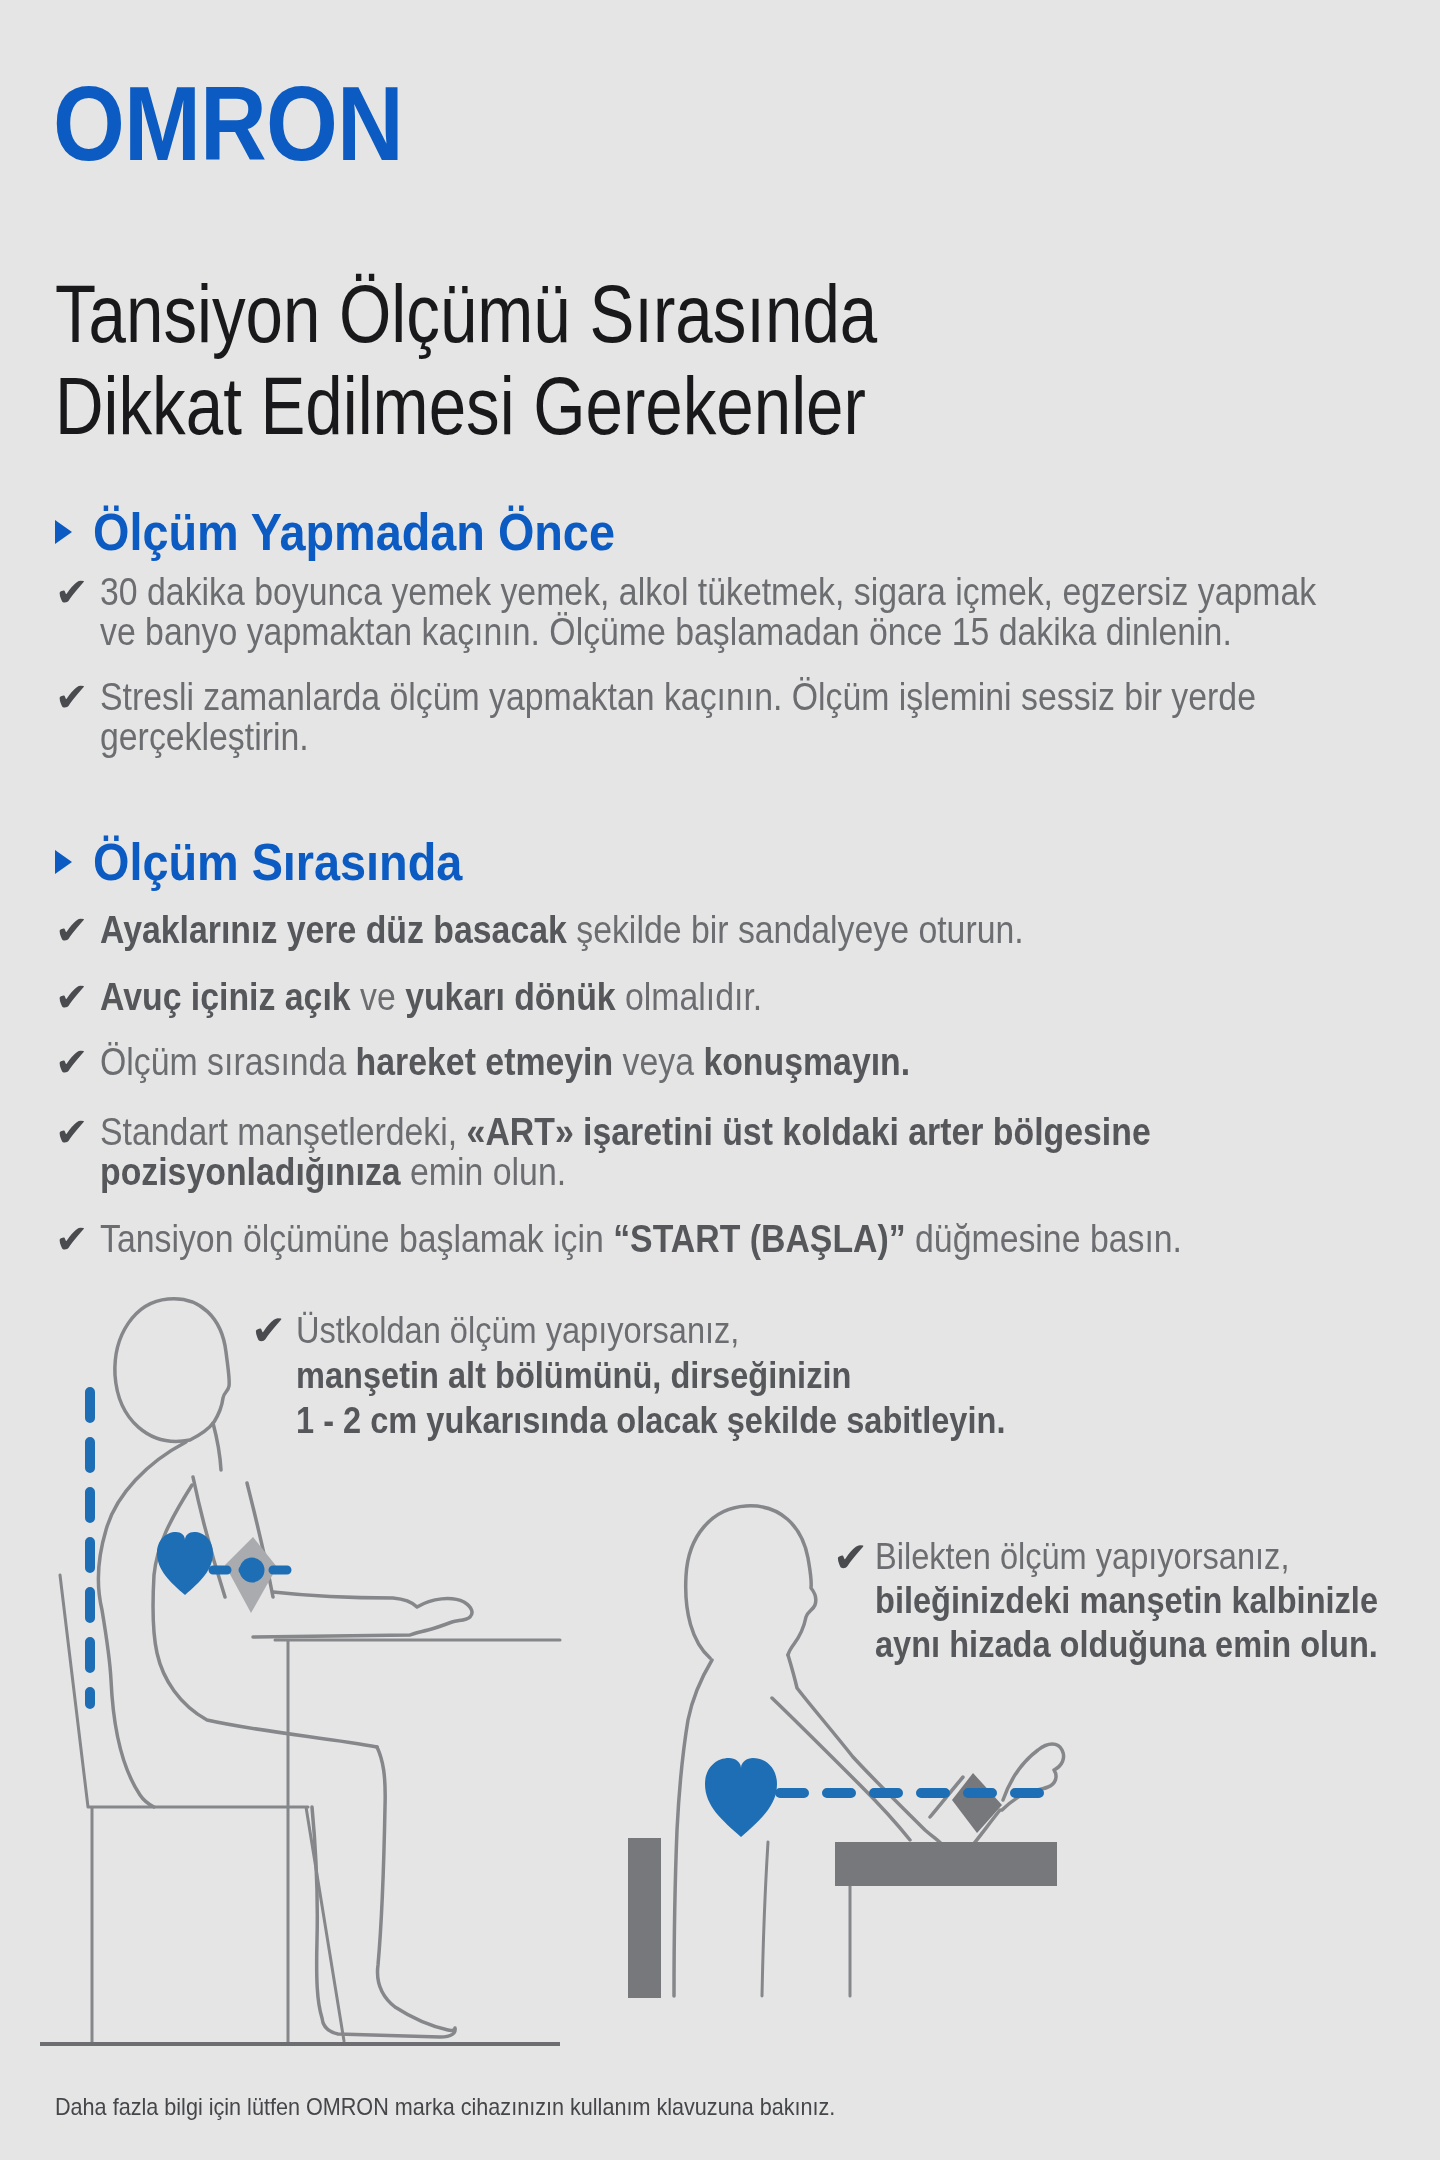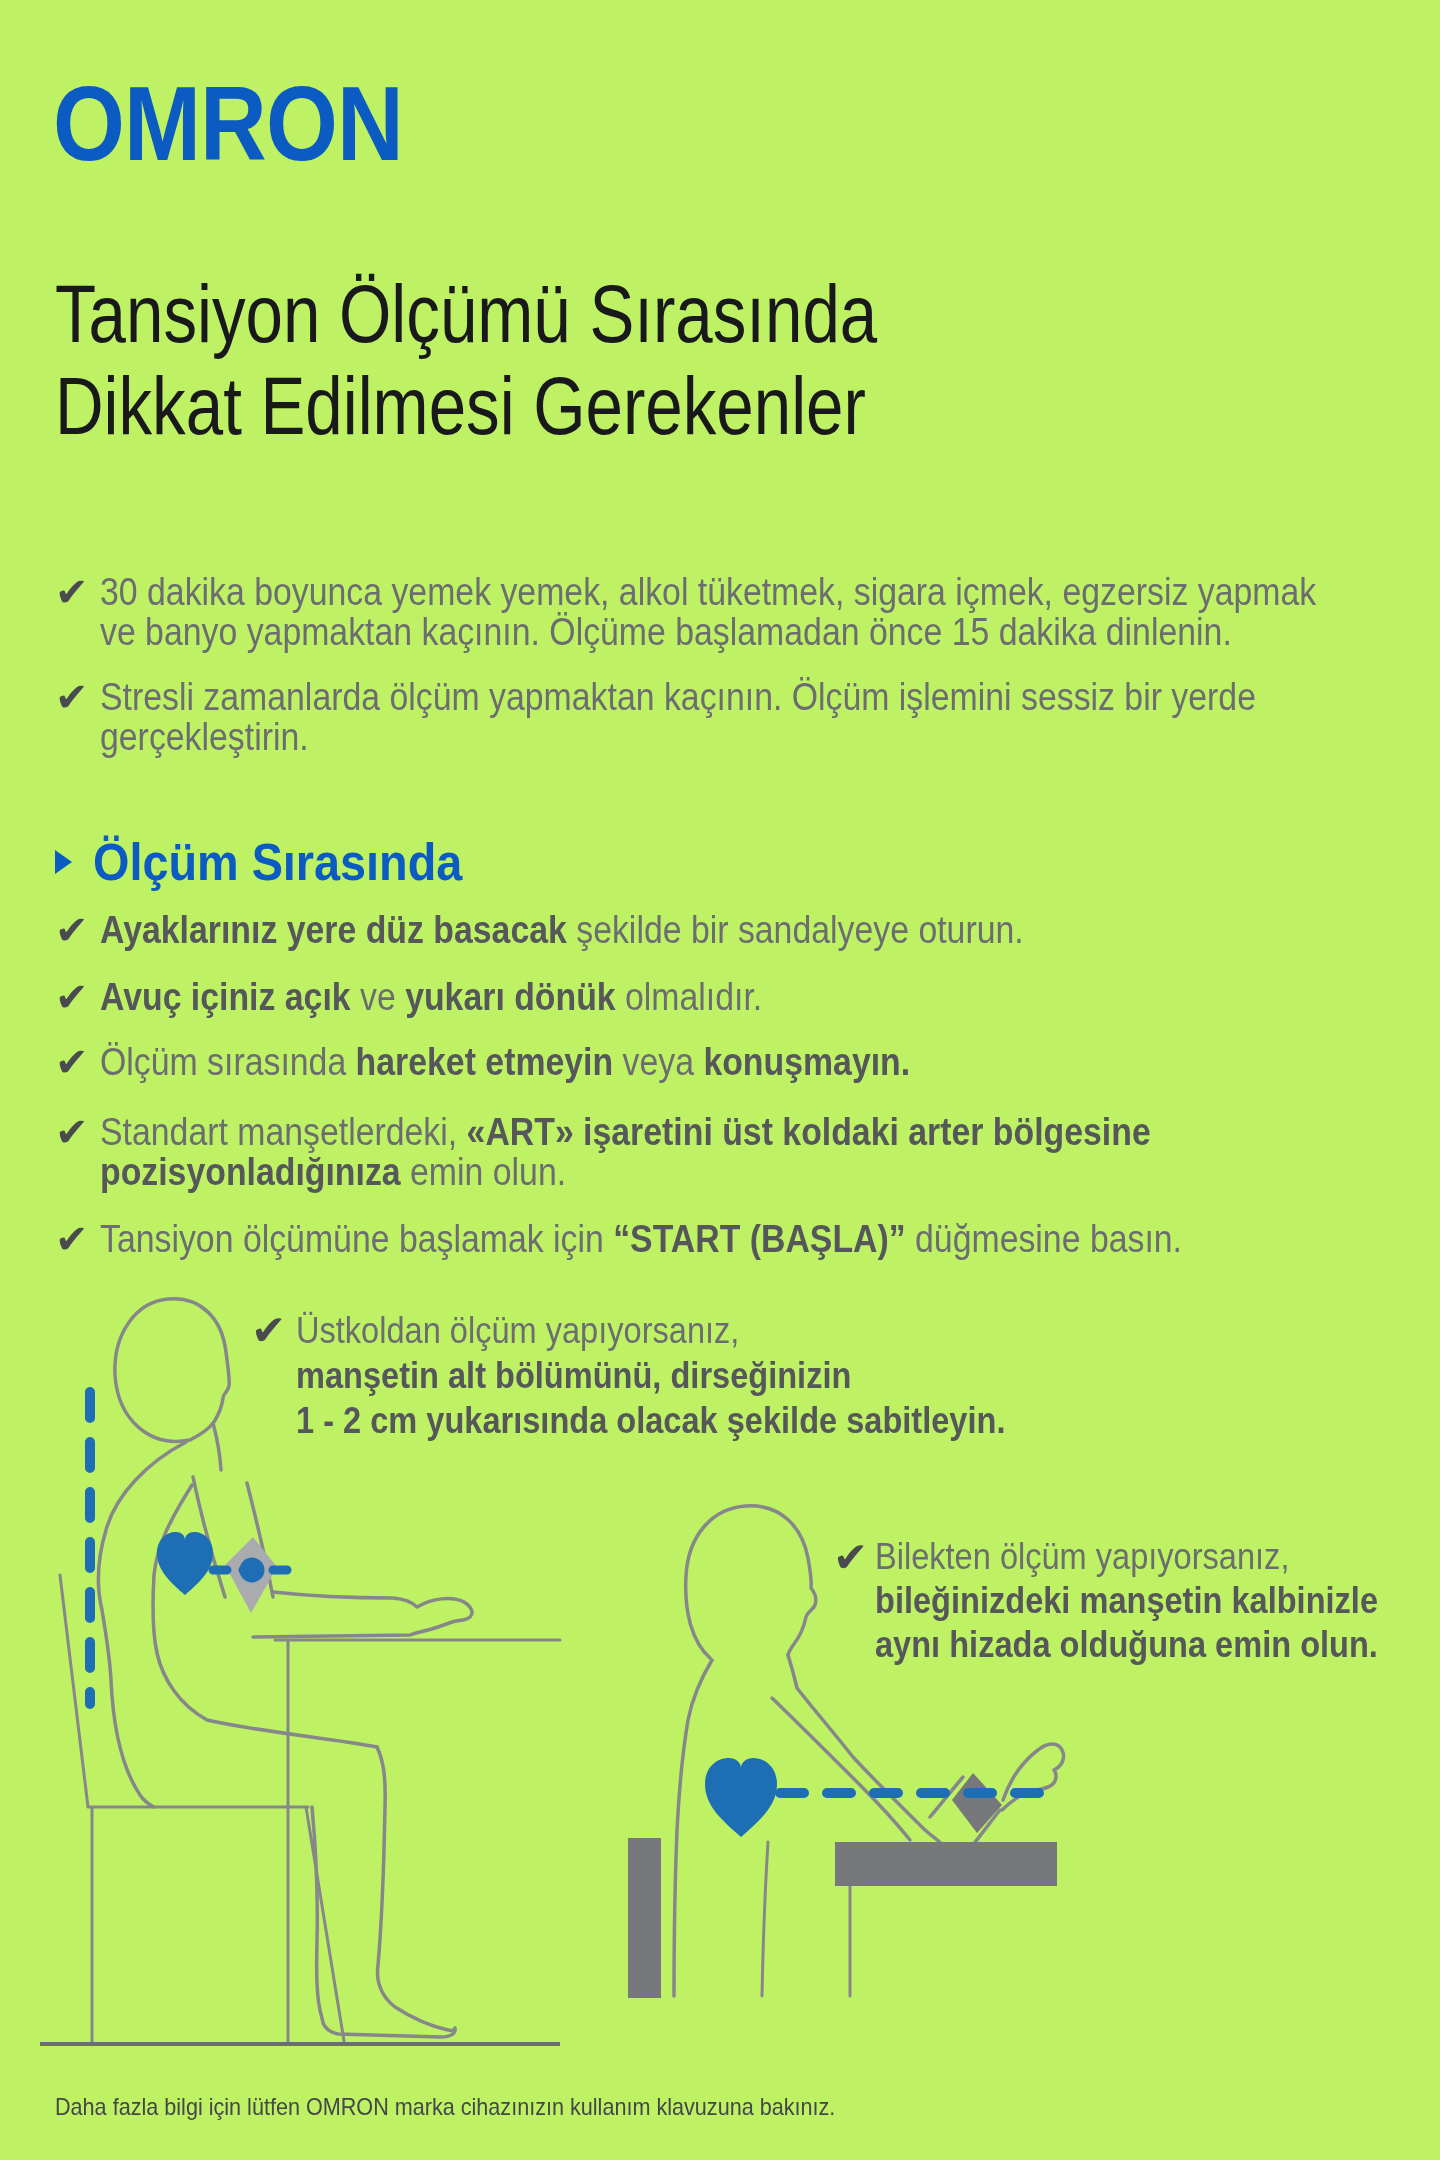--- a/index.html
+++ b/index.html
@@ -1,16 +1,16 @@
 <!DOCTYPE html>
 <html><head>
 <meta charset="utf-8">
 <style>
   html,body{margin:0;padding:0;background:#ffffff;}
-  .page{position:relative;width:1440px;height:2160px;background:#bef264;overflow:hidden;
+  .page{position:relative;width:1440px;height:2160px;background:#e5e5e5;overflow:hidden;
         font-family:"Liberation Sans",sans-serif;}
   .abs{position:absolute;}
 
   .logo{left:53px;top:71px;font-size:105px;line-height:105px;font-weight:bold;
         color:#0B5BC2;letter-spacing:-1px;transform:scaleX(0.88);transform-origin:left top;}
 
   .title{left:55px;top:268px;font-size:82px;line-height:92px;color:#19191B;
          transform:scaleX(0.82);transform-origin:left top;}
   .title .ln{display:block;white-space:nowrap;}
 
@@ -48,20 +48,24 @@
 
 <div class="page">
 
   <div class="abs logo">OMRON</div>
 
   <div class="abs title">
     <span class="ln">Tansiyon Ölçümü Sırasında</span>
     <span class="ln">Dikkat Edilmesi Gerekenler</span>
   </div>
 
+  <div class="abs sec-heading" style="top:506px;">
+    <span class="tri"></span>
+    <span class="htxt">Ölçüm Yapmadan Önce</span>
+  </div>
 
   <div class="abs bullet" style="top:572px;">
     <span class="chk">✔</span>
     <div class="btxt">
       <span class="ln"><span>30 dakika boyunca yemek yemek, alkol tüketmek, sigara içmek, egzersiz yapmak</span></span>
       <span class="ln"><span>ve banyo yapmaktan kaçının. Ölçüme başlamadan önce 15 dakika dinlenin.</span></span>
     </div>
   </div>
 
   <div class="abs bullet" style="top:677px;">

